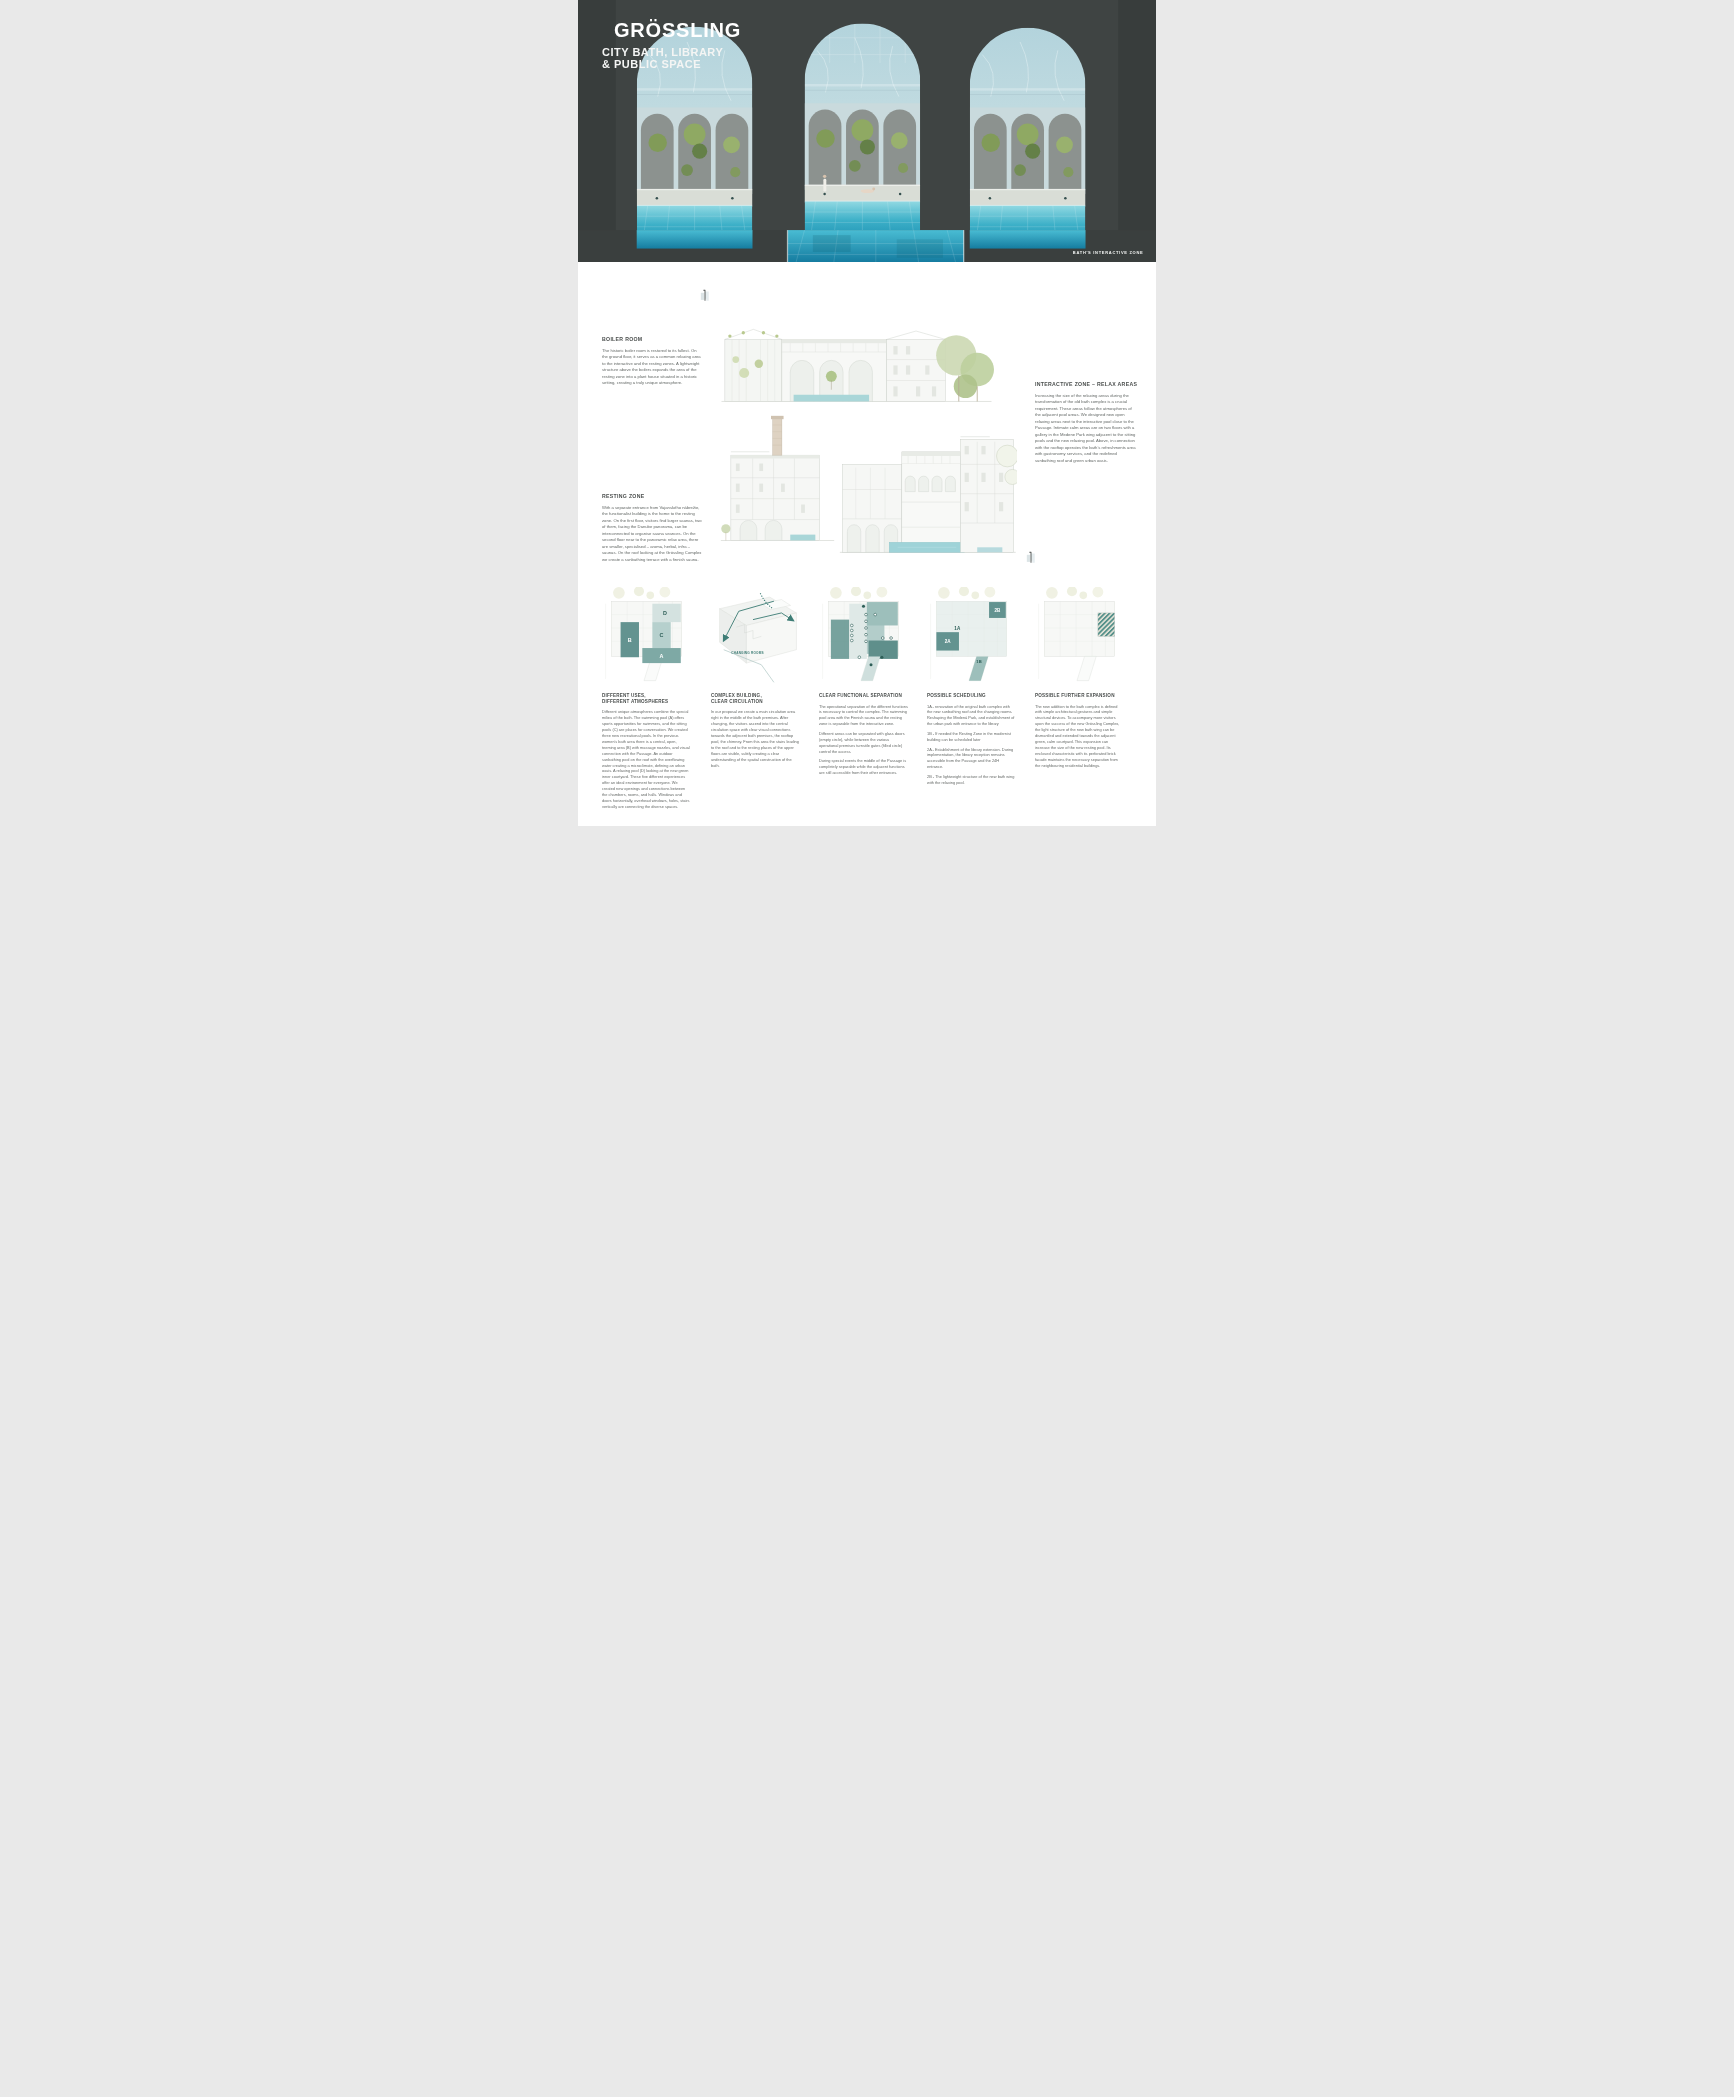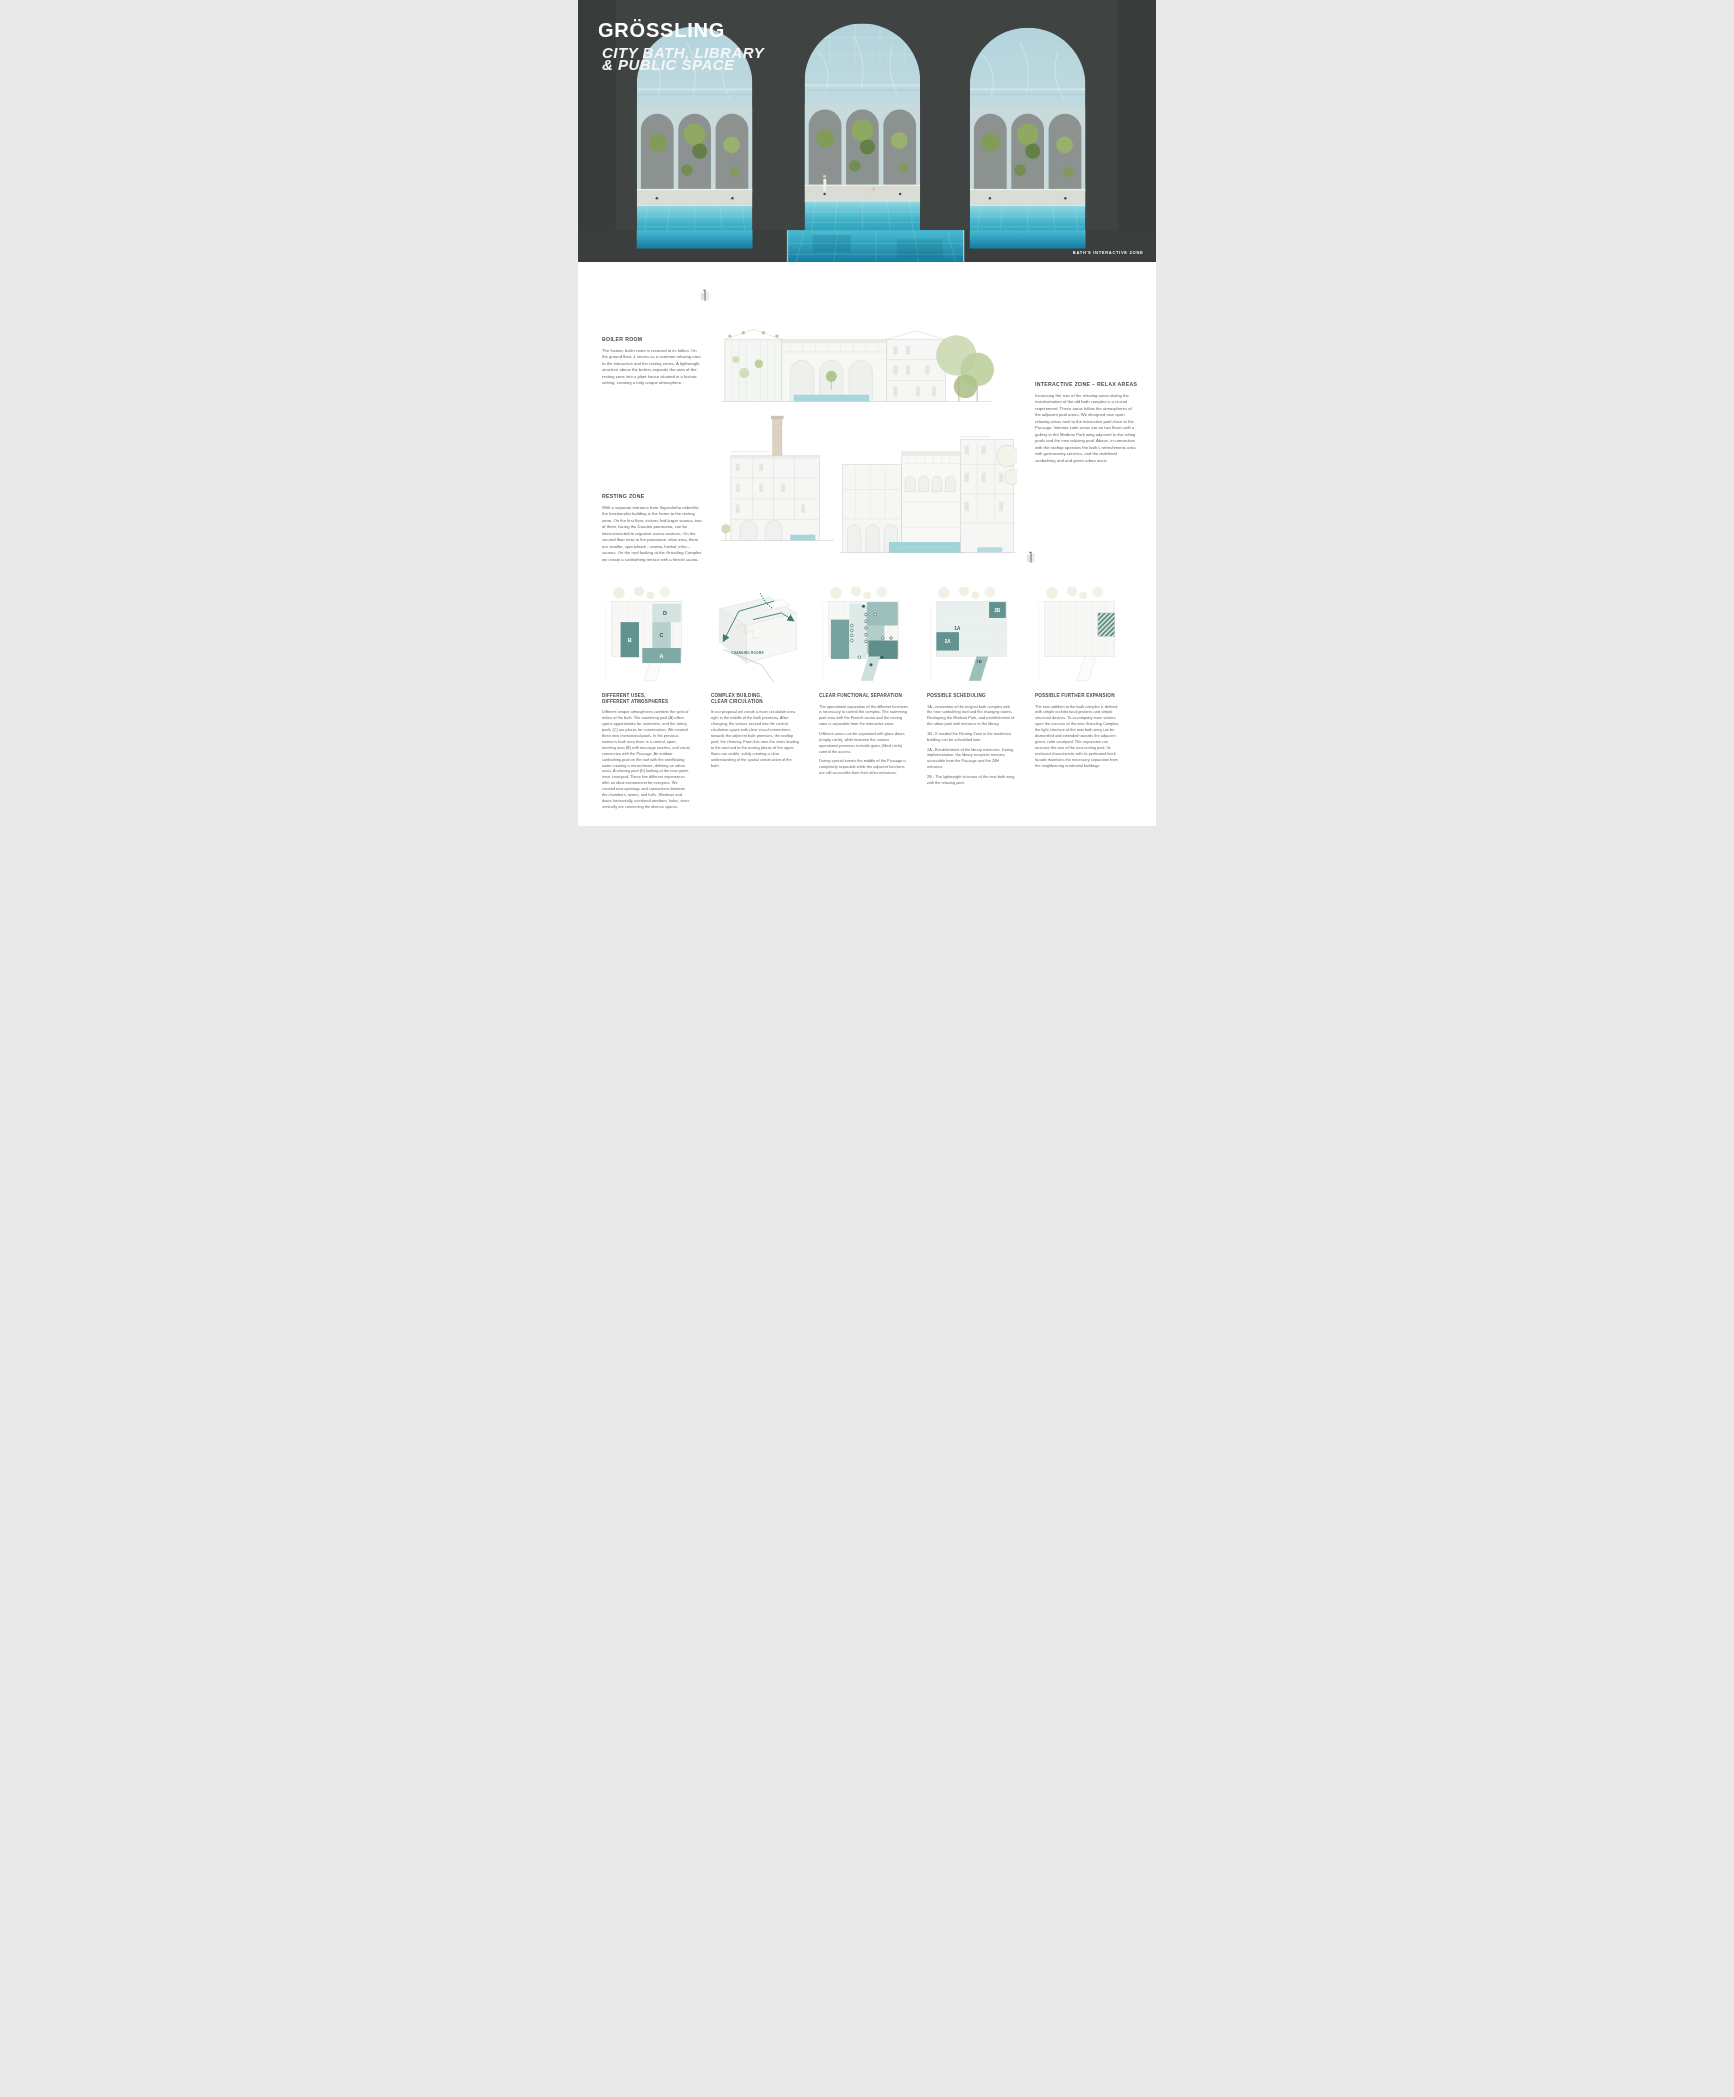--- a/index.html
+++ b/index.html
@@ -2,24 +2,24 @@
 <html style="font-size:6.7px"><head>
 <meta charset="utf-8">
 <style>
   html,body{margin:0;padding:0;background:#e9e9e9;}
   .page{position:relative;width:578px;height:826px;background:#ffffff;margin:0 auto;
         font-family:"Liberation Sans",sans-serif;overflow:hidden;}
   .abs{position:absolute;}
   
   .hero{left:0;top:0;width:578px;height:262px;background:#3f4443;}
   .hero svg{position:absolute;left:0;top:0;width:100%;height:100%;display:block;}
-  .hero-title{left:20px;top:20px;color:#ffffff;font-size:20px;font-weight:700;
+  .hero-title{left:36px;top:20px;color:#ffffff;font-size:20px;font-weight:700;
               letter-spacing:0.8px;line-height:1;}
-  .hero-sub{left:24px;top:47px;color:#f4f5f4;font-size:15px;font-weight:700;
-            letter-spacing:0.5px;line-height:11.7px;white-space:pre-line;font-style:italic;}
+  .hero-sub{left:24px;top:47px;color:#f4f5f4;font-size:11px;font-weight:700;
+            letter-spacing:0.5px;line-height:11.7px;white-space:pre-line;}
   .hero-caption{right:12.6px;bottom:6.7px;color:#f2f4f3;font-size:4px;font-weight:700;
                 letter-spacing:0.7px;}
   
   .sec-h{font-size:5.2px;font-weight:700;letter-spacing:0.3px;color:#4a4e4d;
          margin:0 0 5.9px 0;white-space:pre-line;}
   .sec-b{font-size:4.2px;color:#636866;line-height:6.5px;margin:0;}
   .block{width:101px;}
   .col{width:89px;}
   .col-h{font-size:4.6px;font-weight:700;letter-spacing:0.2px;color:#4a4e4d;
          margin:0 0 4.6px 0;white-space:pre-line;line-height:5.9px;}

